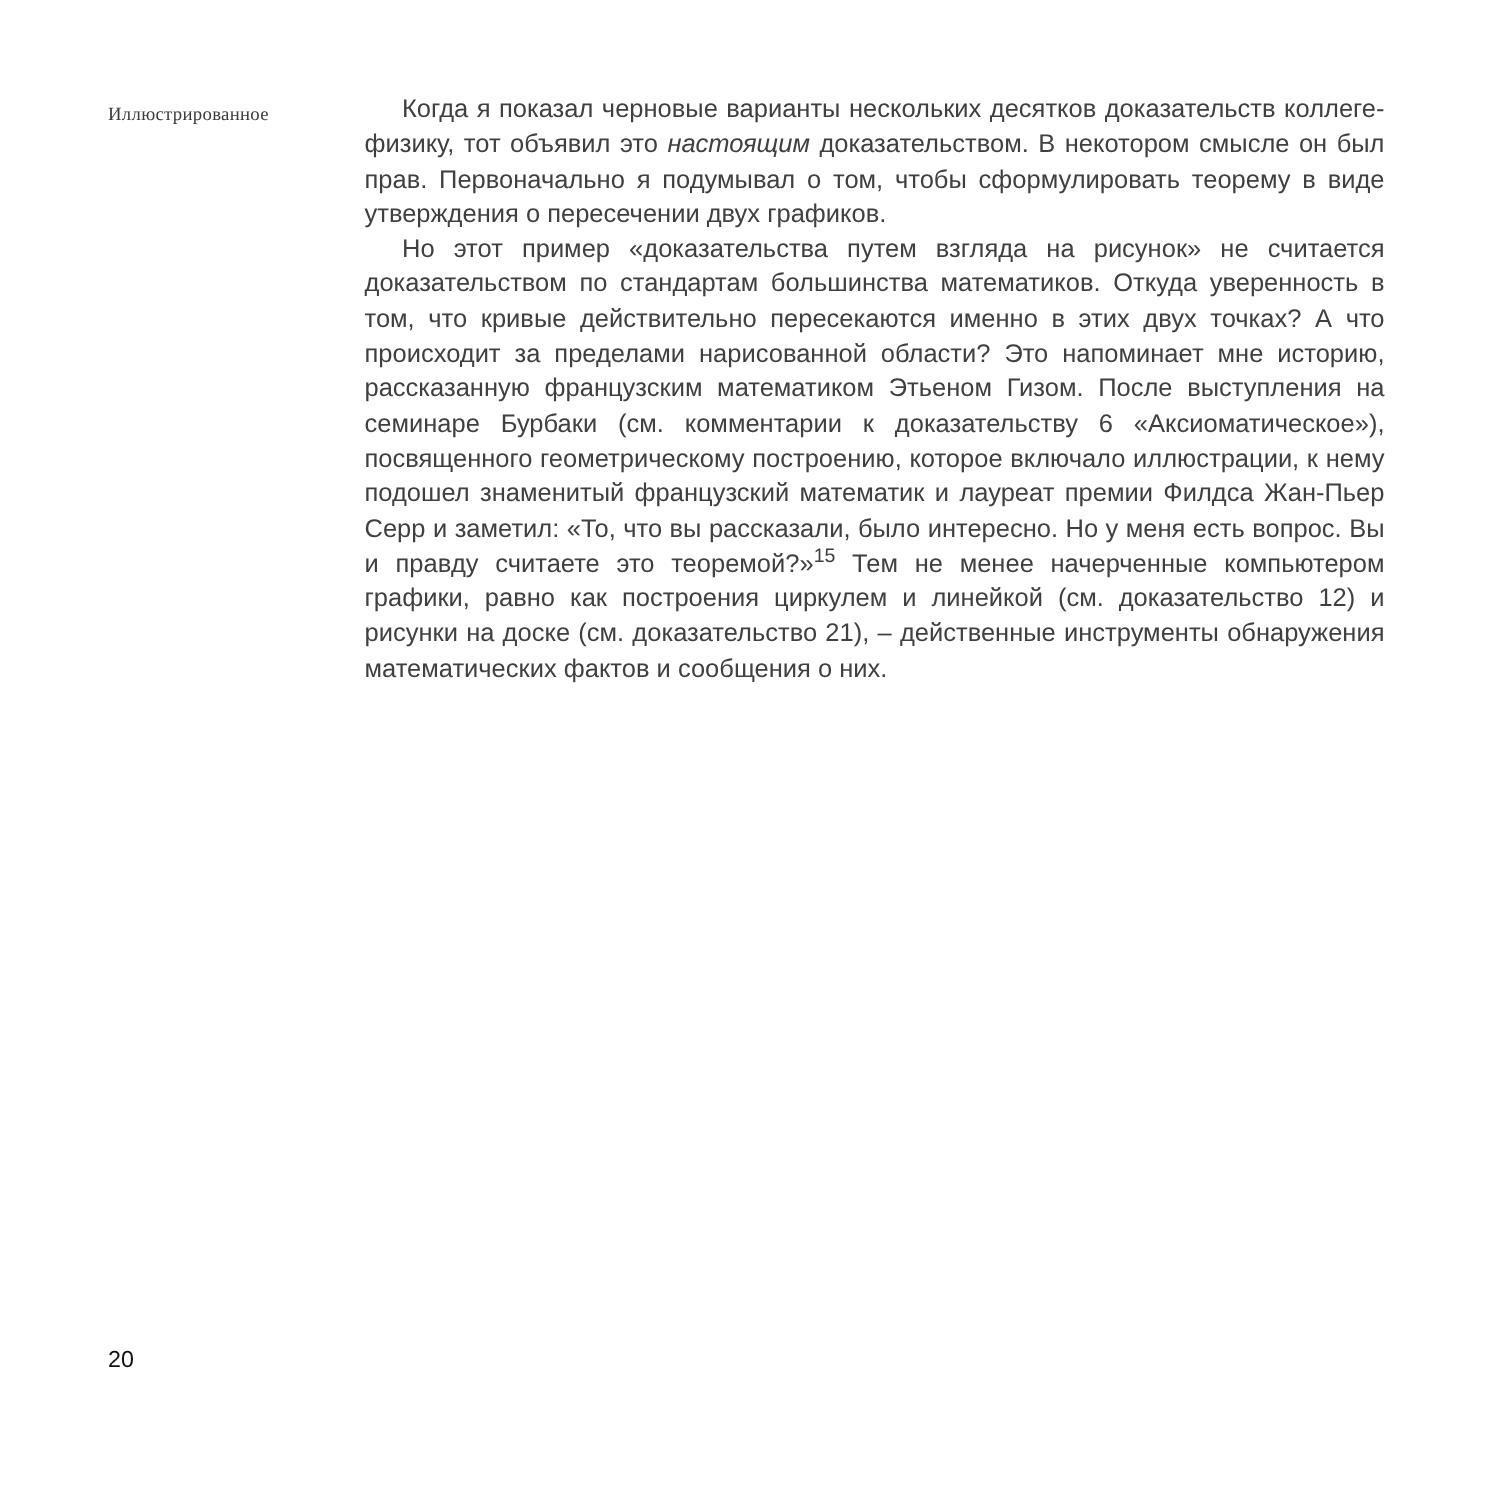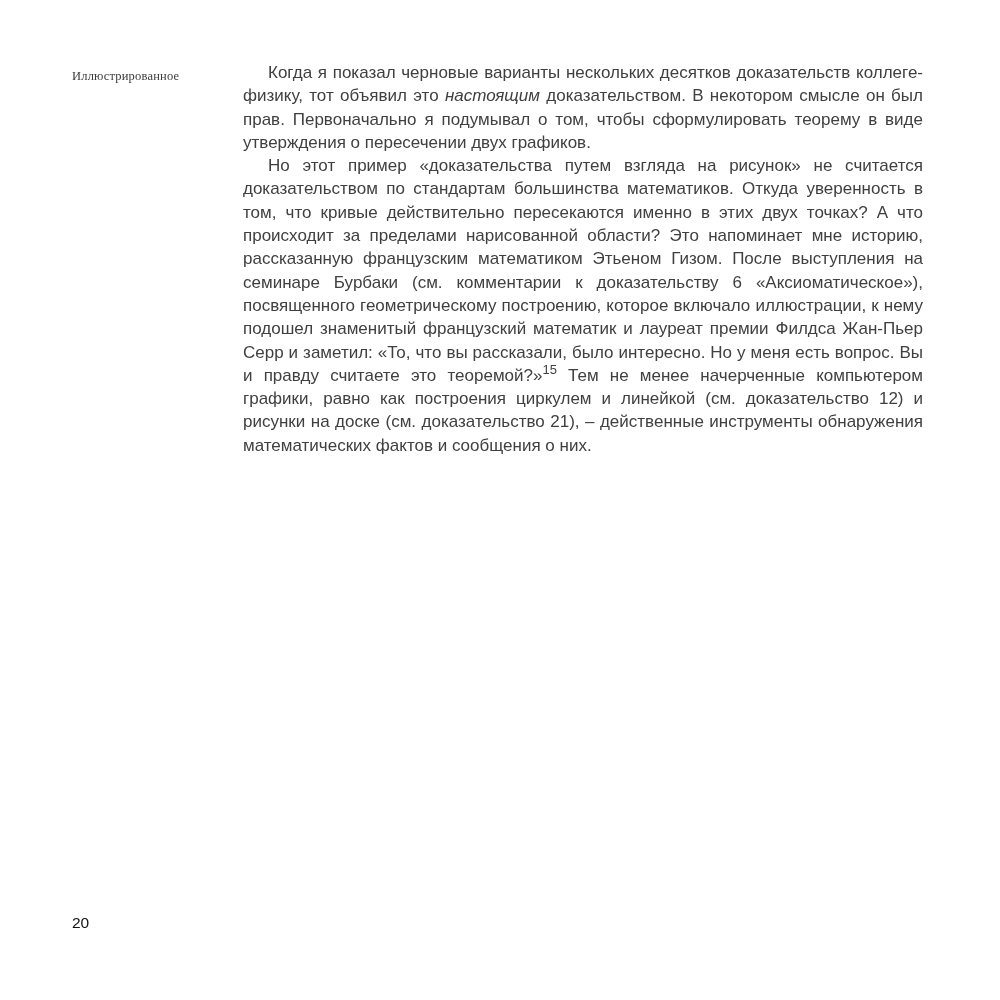--- a/index.html
+++ b/index.html
@@ -48,21 +48,20 @@
     line-height: 0;
     vertical-align: super;
   }
   .page-number {
     position: absolute;
     left: 72px;
     top: 898px;
     font-family: "Liberation Sans", sans-serif;
     font-size: 15.5px;
     color: #111111;
-    margin-top: 16px;
   }
 </style>
 </head>
 <body>
 
 <div class="page">
 
   <div class="margin-label">Иллюстрированное</div>
 
   <div class="text-block">

